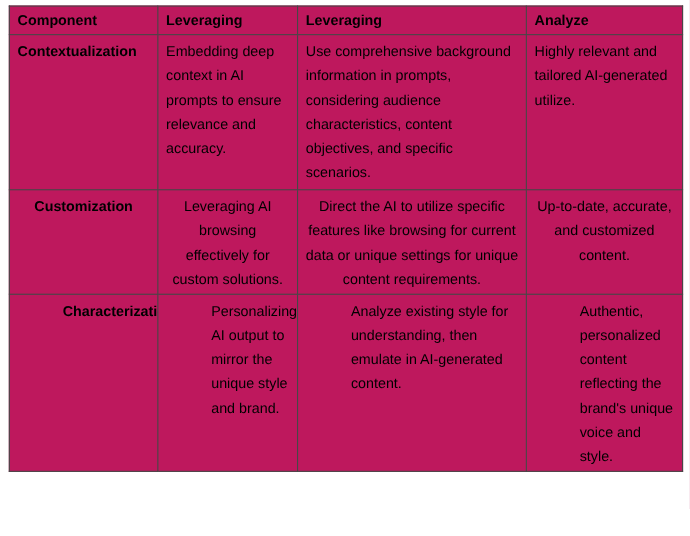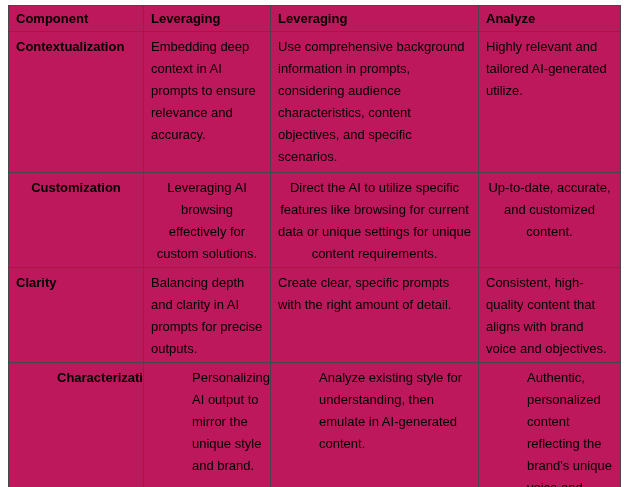--- a/index.html
+++ b/index.html
@@ -75,26 +75,20 @@
       <td>Embedding deep context in AI prompts to ensure relevance and accuracy.</td>
       <td>Use comprehensive background information in prompts, considering audience characteristics, content objectives, and specific scenarios.</td>
       <td>Highly relevant and tailored AI-generated utilize.</td>
     </tr>
     <tr class="row-customization">
       <td class="cell-component">Customization</td>
       <td>Leveraging AI browsing effectively for custom solutions.</td>
       <td>Direct the AI to utilize specific features like browsing for current data or unique settings for unique content requirements.</td>
       <td>Up-to-date, accurate, and customized content.</td>
     </tr>
-    <tr class="row-clarity">
-      <td class="cell-component">Clarity</td>
-      <td>Balancing depth and clarity in AI prompts for precise outputs.</td>
-      <td>Create clear, specific prompts with the right amount of detail.</td>
-      <td>Consistent, high-quality content that aligns with brand voice and objectives.</td>
-    </tr>
     <tr class="row-characterization">
       <td class="cell-component">Characterization</td>
       <td>Personalizing AI output to mirror the unique style and brand.</td>
       <td>Analyze existing style for understanding, then emulate in AI-generated content.</td>
       <td>Authentic, personalized content reflecting the brand's unique voice and style.</td>
     </tr>
   </tbody>
 </table>
 
 </body></html>

